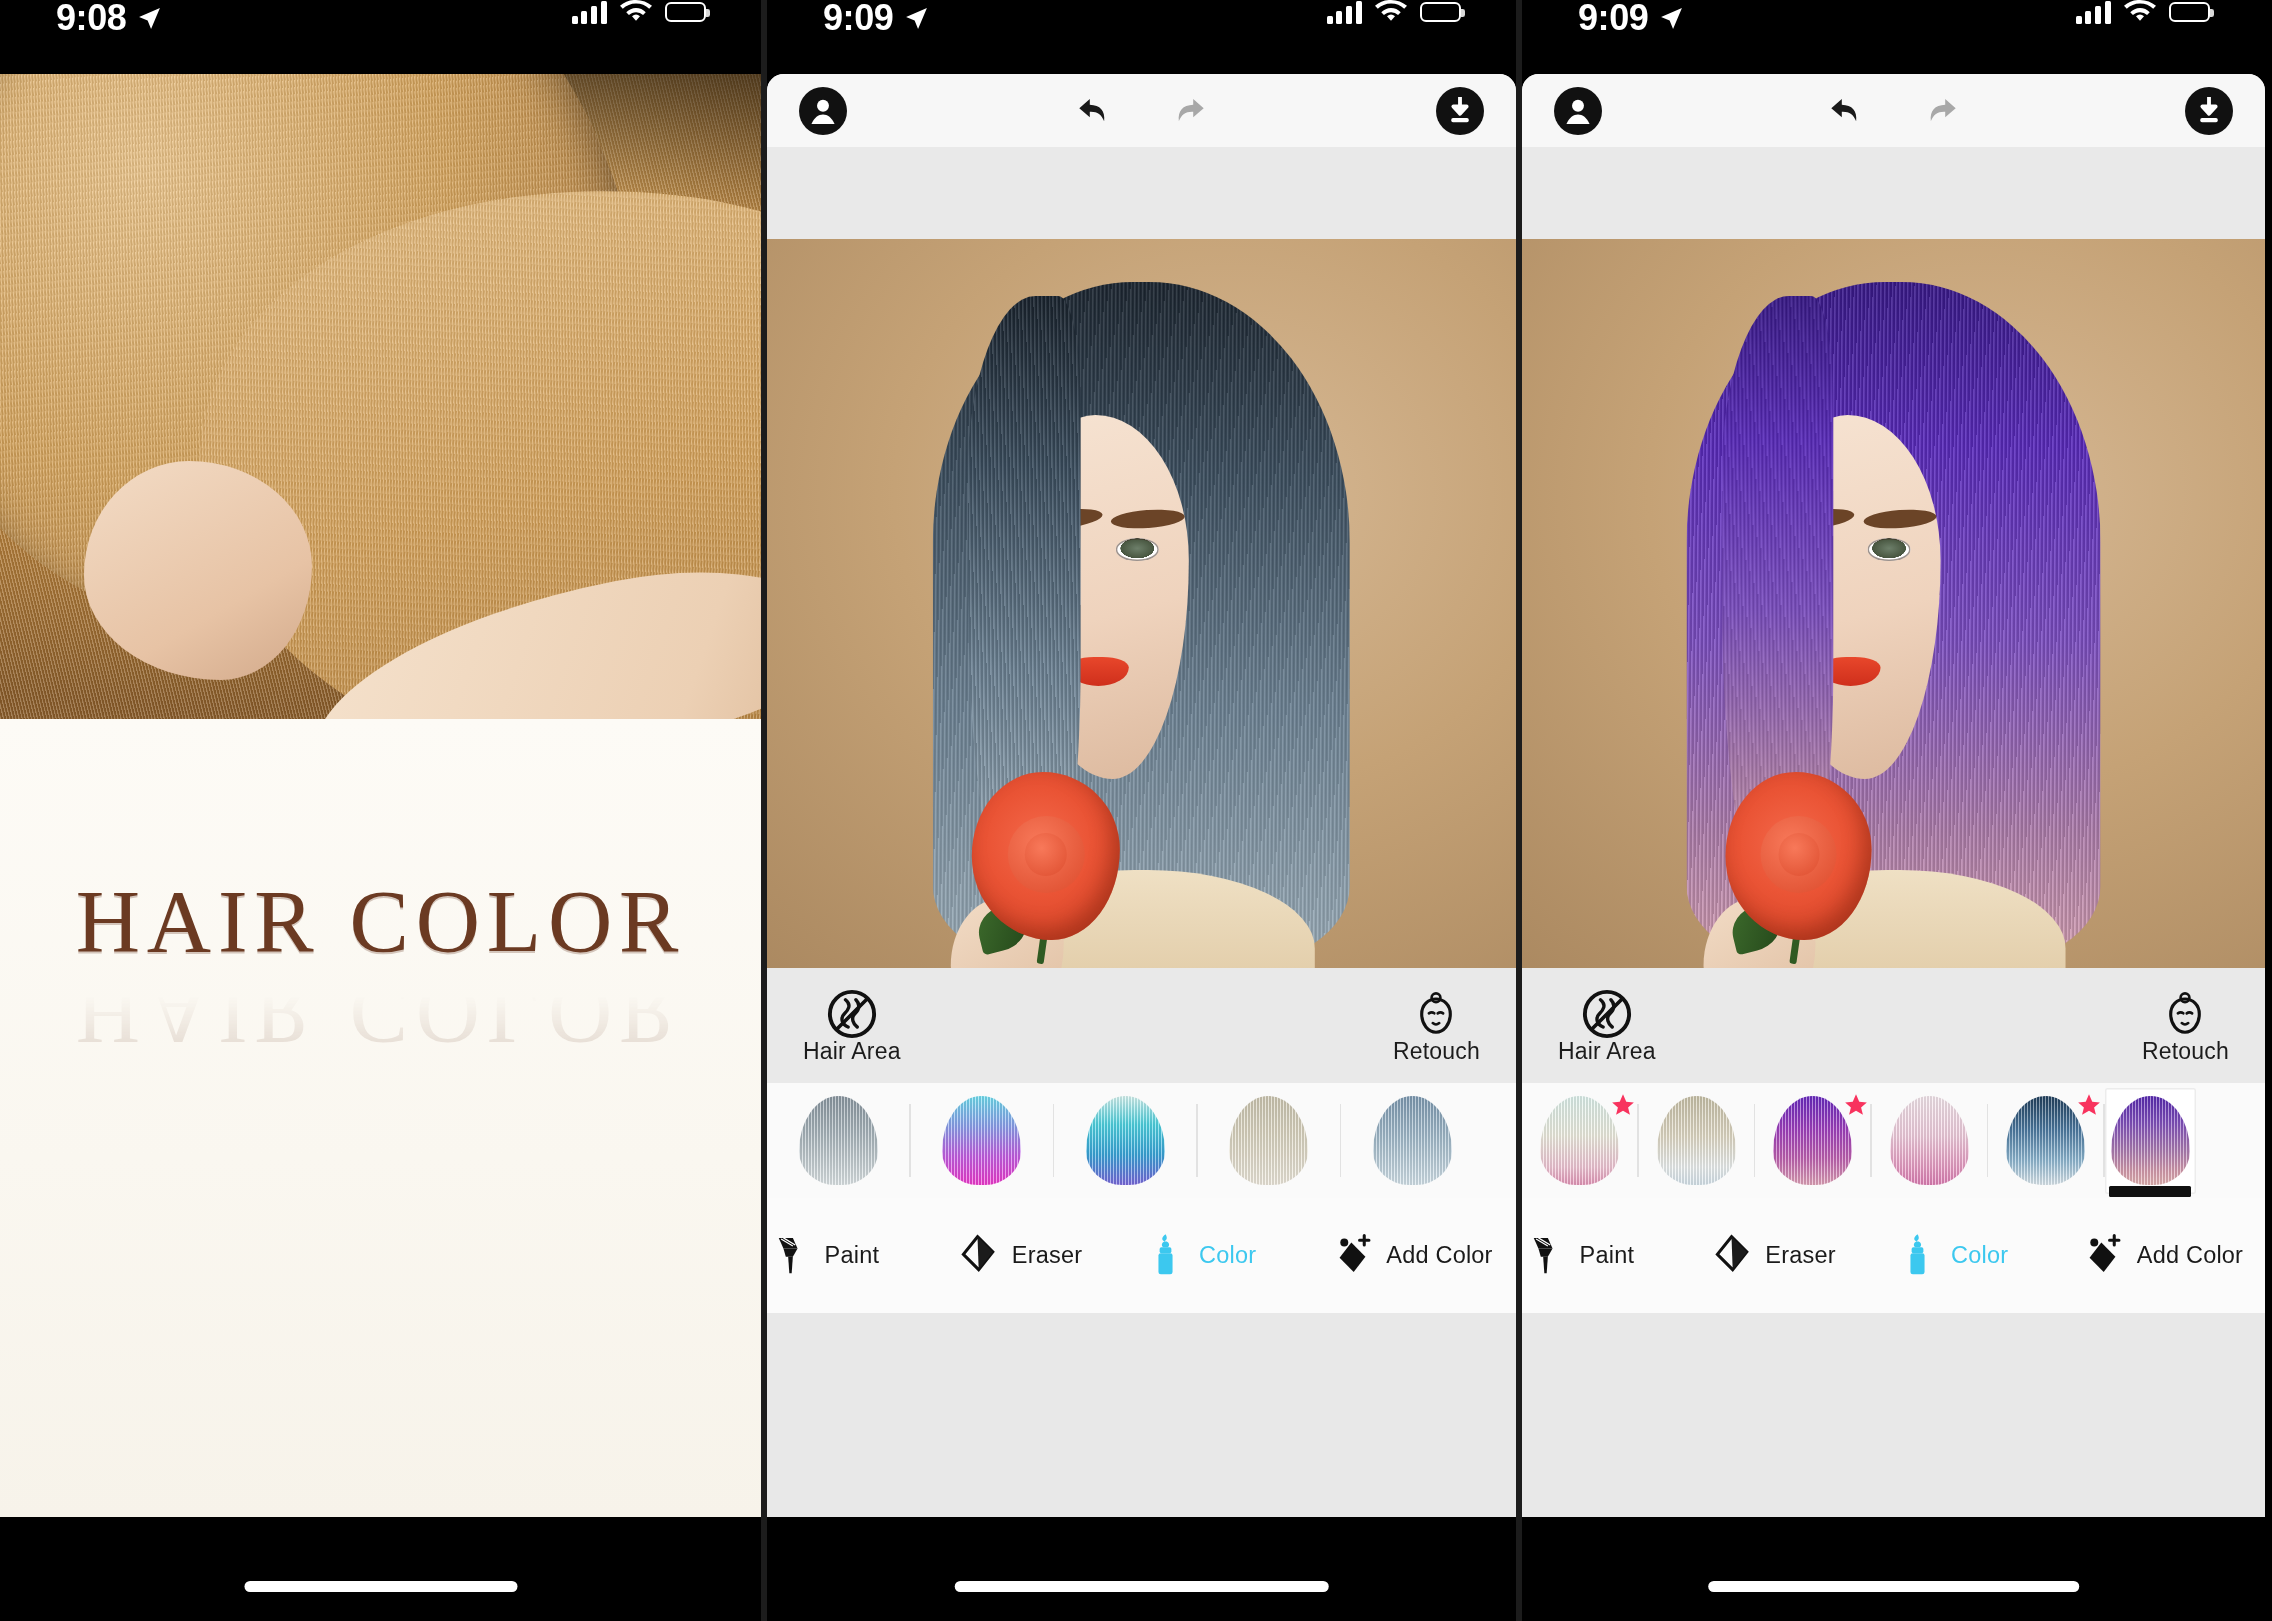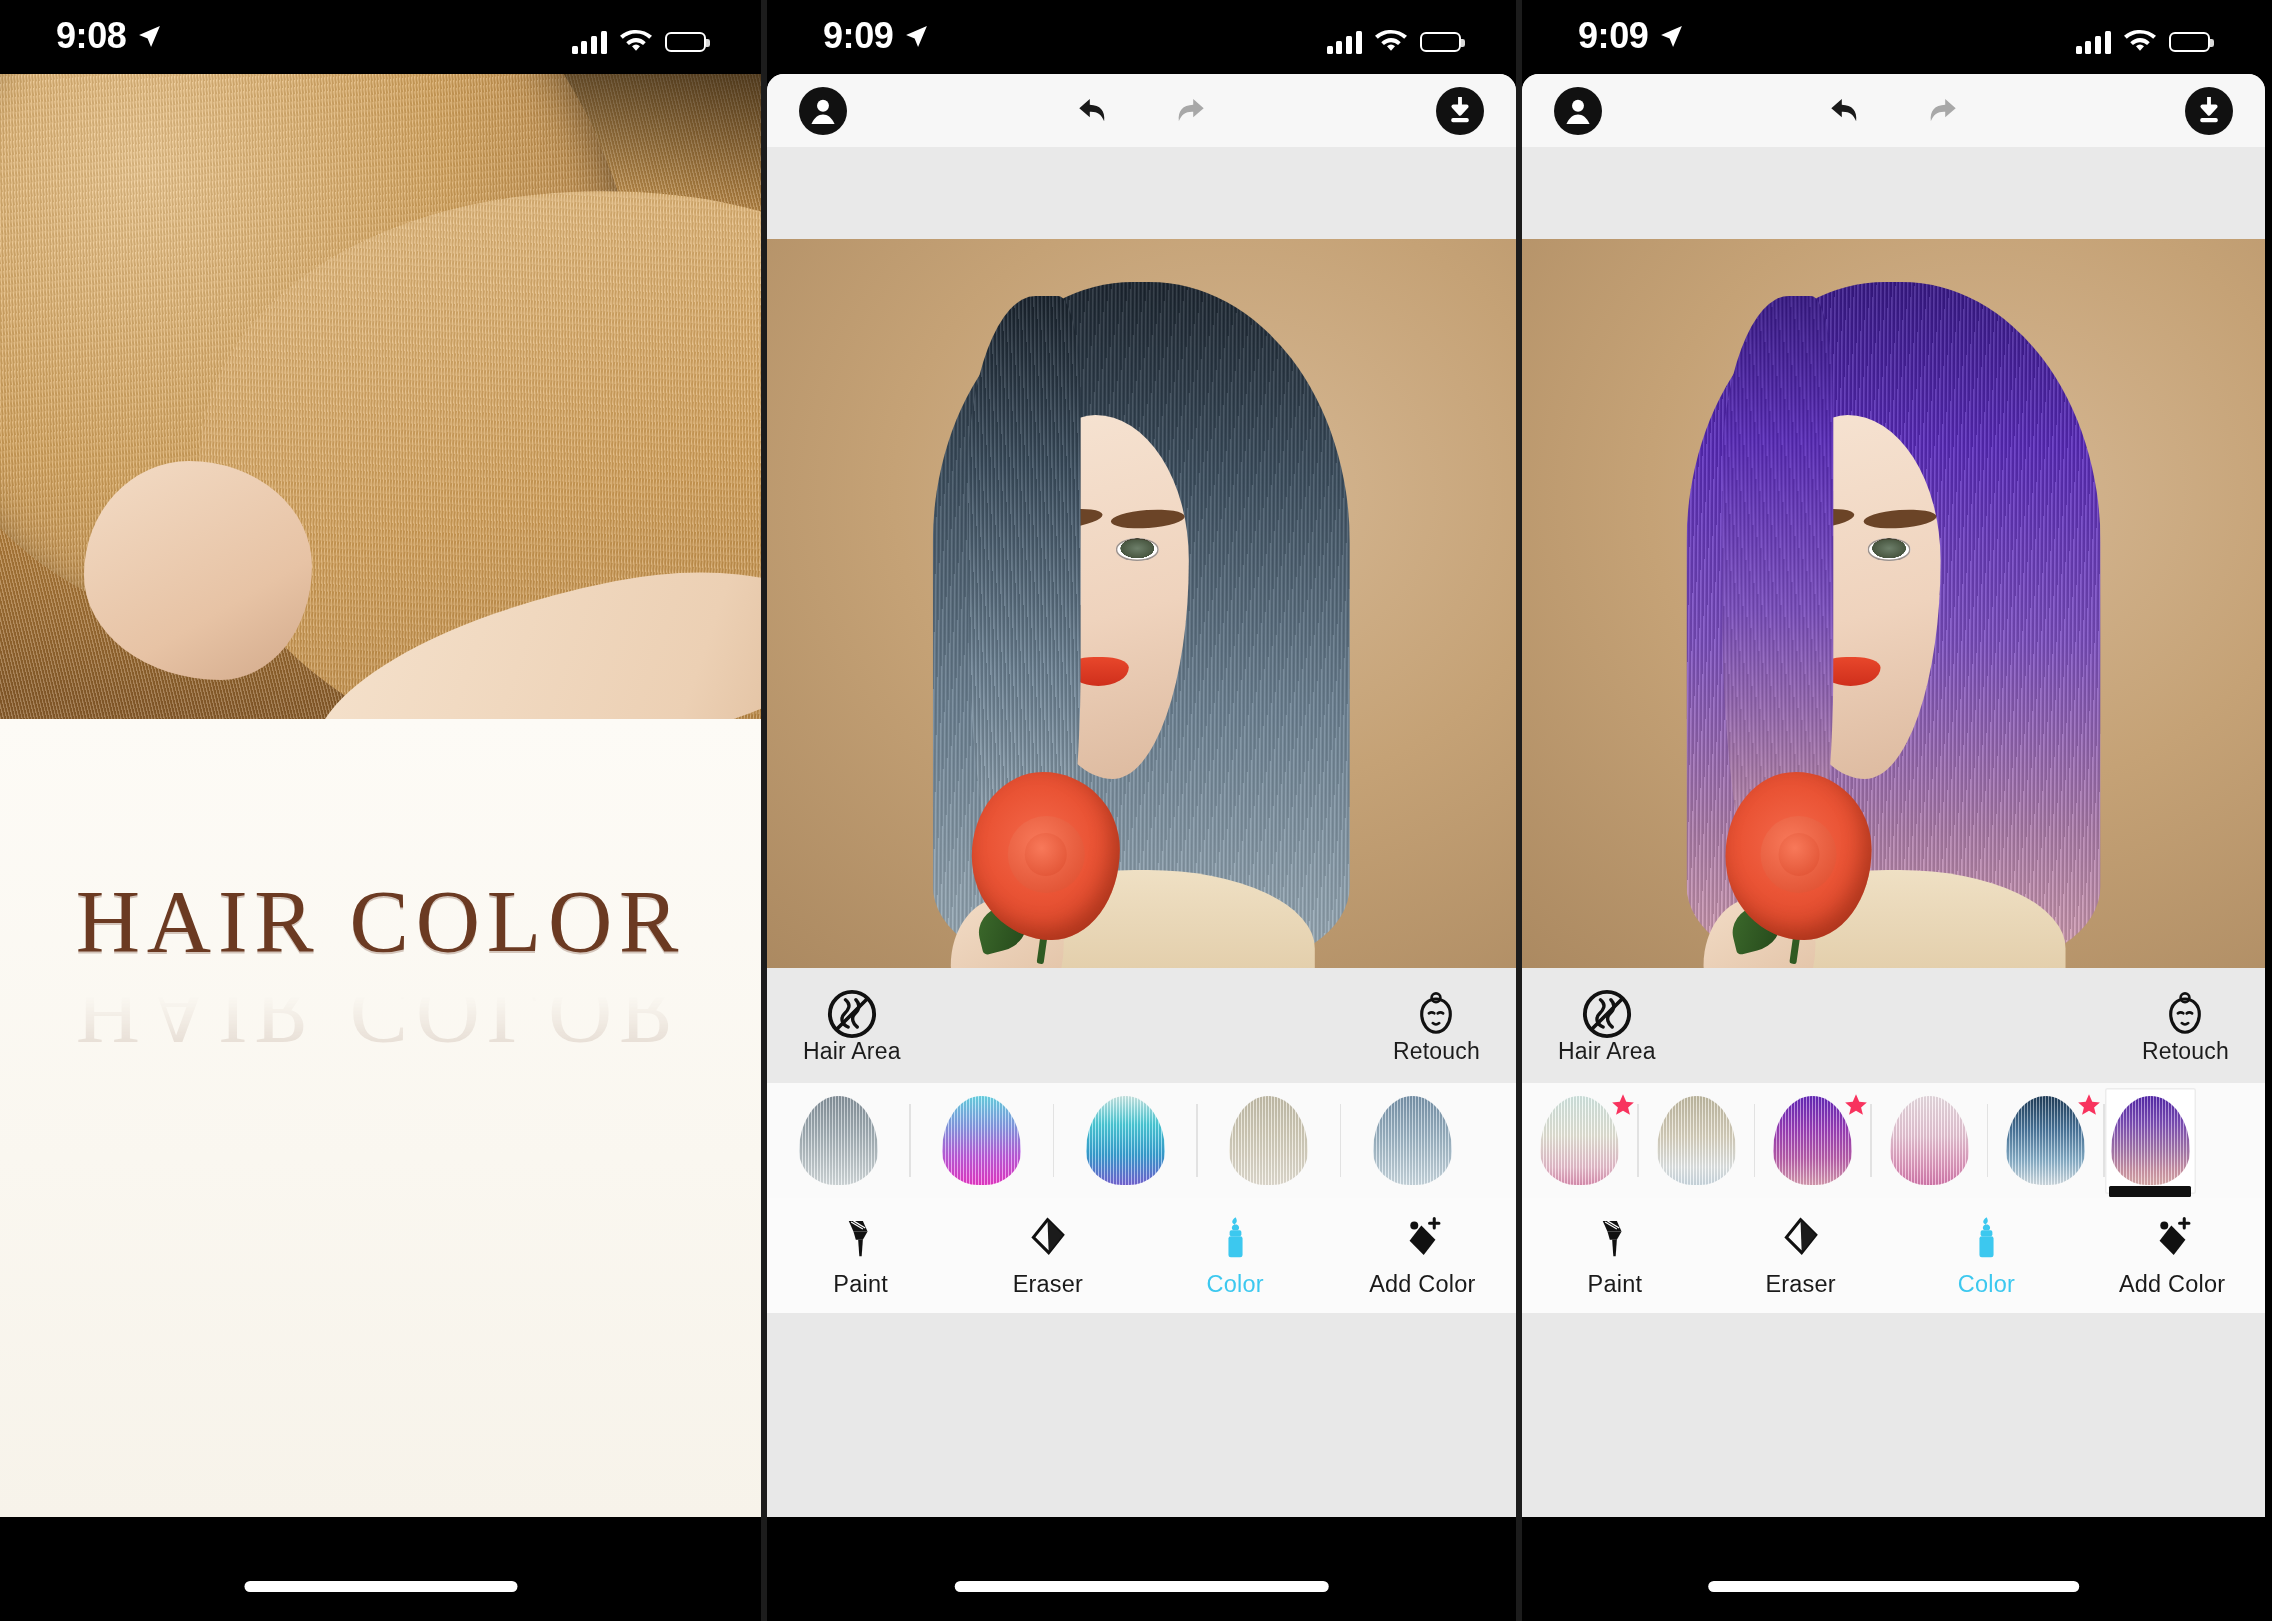--- a/index.html
+++ b/index.html
@@ -7,21 +7,21 @@
     font-family:"Liberation Sans", sans-serif; }
 
   .screens { display:flex; width:2273px; height:1622px; background:#000; }
   .phone { position:relative; height:1622px; background:#000; overflow:hidden; flex:none; }
   .phone.p1 { width:761px; }
   .phone.p2 { width:761px; border-left:6.8px solid #1c1c1c; border-right:6.8px solid #1c1c1c; }
   .phone.p3 { width:743px; }
 
   
   .statusbar { position:relative; height:54px; background:#000; display:flex;
-    align-items:flex-end; justify-content:space-between; padding:0 55px 0 56px; }
+    align-items:flex-start; justify-content:space-between; padding:0 55px 0 56px; }
   .sb-left { display:flex; align-items:center; gap:10.6px; }
   .sb-time { color:#fff; font-size:36px; font-weight:600; letter-spacing:-0.4px;
     line-height:1; font-family:"Liberation Sans", sans-serif; }
   .sb-loc { width:25px; height:25px; display:block; }
   .sb-right { display:flex; align-items:center; gap:13px; }
   .bars { display:flex; align-items:flex-end; gap:3.8px; height:24px; }
   .bars i { display:block; width:6px; background:#fff; border-radius:1.5px; }
   .bars i:nth-child(1){height:8.3px;} .bars i:nth-child(2){height:13px;}
   .bars i:nth-child(3){height:18px;} .bars i:nth-child(4){height:23.5px;}
   .wifi { width:32px; height:24px; }
@@ -152,21 +152,21 @@
       repeating-linear-gradient(90deg, rgba(255,255,255,.45) 0px, rgba(255,255,255,.45) 0.8px,
         rgba(0,0,0,.10) 1.5px, rgba(0,0,0,.10) 3px),
       var(--sw); }
   .sw-star { position:absolute; top:4.5px; right:1.5px; width:26px; height:26px; }
   .sw-cell.sel { background:#fff; box-shadow:0 0 0 1.5px #ececec inset;
     height:106px; width:91px; border-radius:2.3px; }
   .sw-cell.sel::after { content:""; position:absolute; left:4.5px; right:4.5px; bottom:-3px;
     height:10.6px; background:#111; border-radius:1.5px; }
 
   .tabbar { height:115px; background:#fbfbfb; display:flex; align-items:center; }
-  .tab { flex:1; display:flex; flex-direction:column; align-items:center; gap:10.6px; }
+  .tab { flex:1; display:flex; flex-direction:row; align-items:center; gap:10.6px; }
   .tab-ico { width:47px; height:47px; display:block; }
   .tab-lb { font-size:23.5px; color:#1a1a1a; line-height:1; letter-spacing:0.2px; }
   .tab.active .tab-lb { color:#3cc8ef; }
 
   .home-ind { position:absolute; left:50%; transform:translateX(-50%); bottom:30px;
     width:50%; height:11.4px; border-radius:7.6px; background:#fff; }
   .home-ind.p1 { width:273px; }
 </style>
 </head>
 <body>

